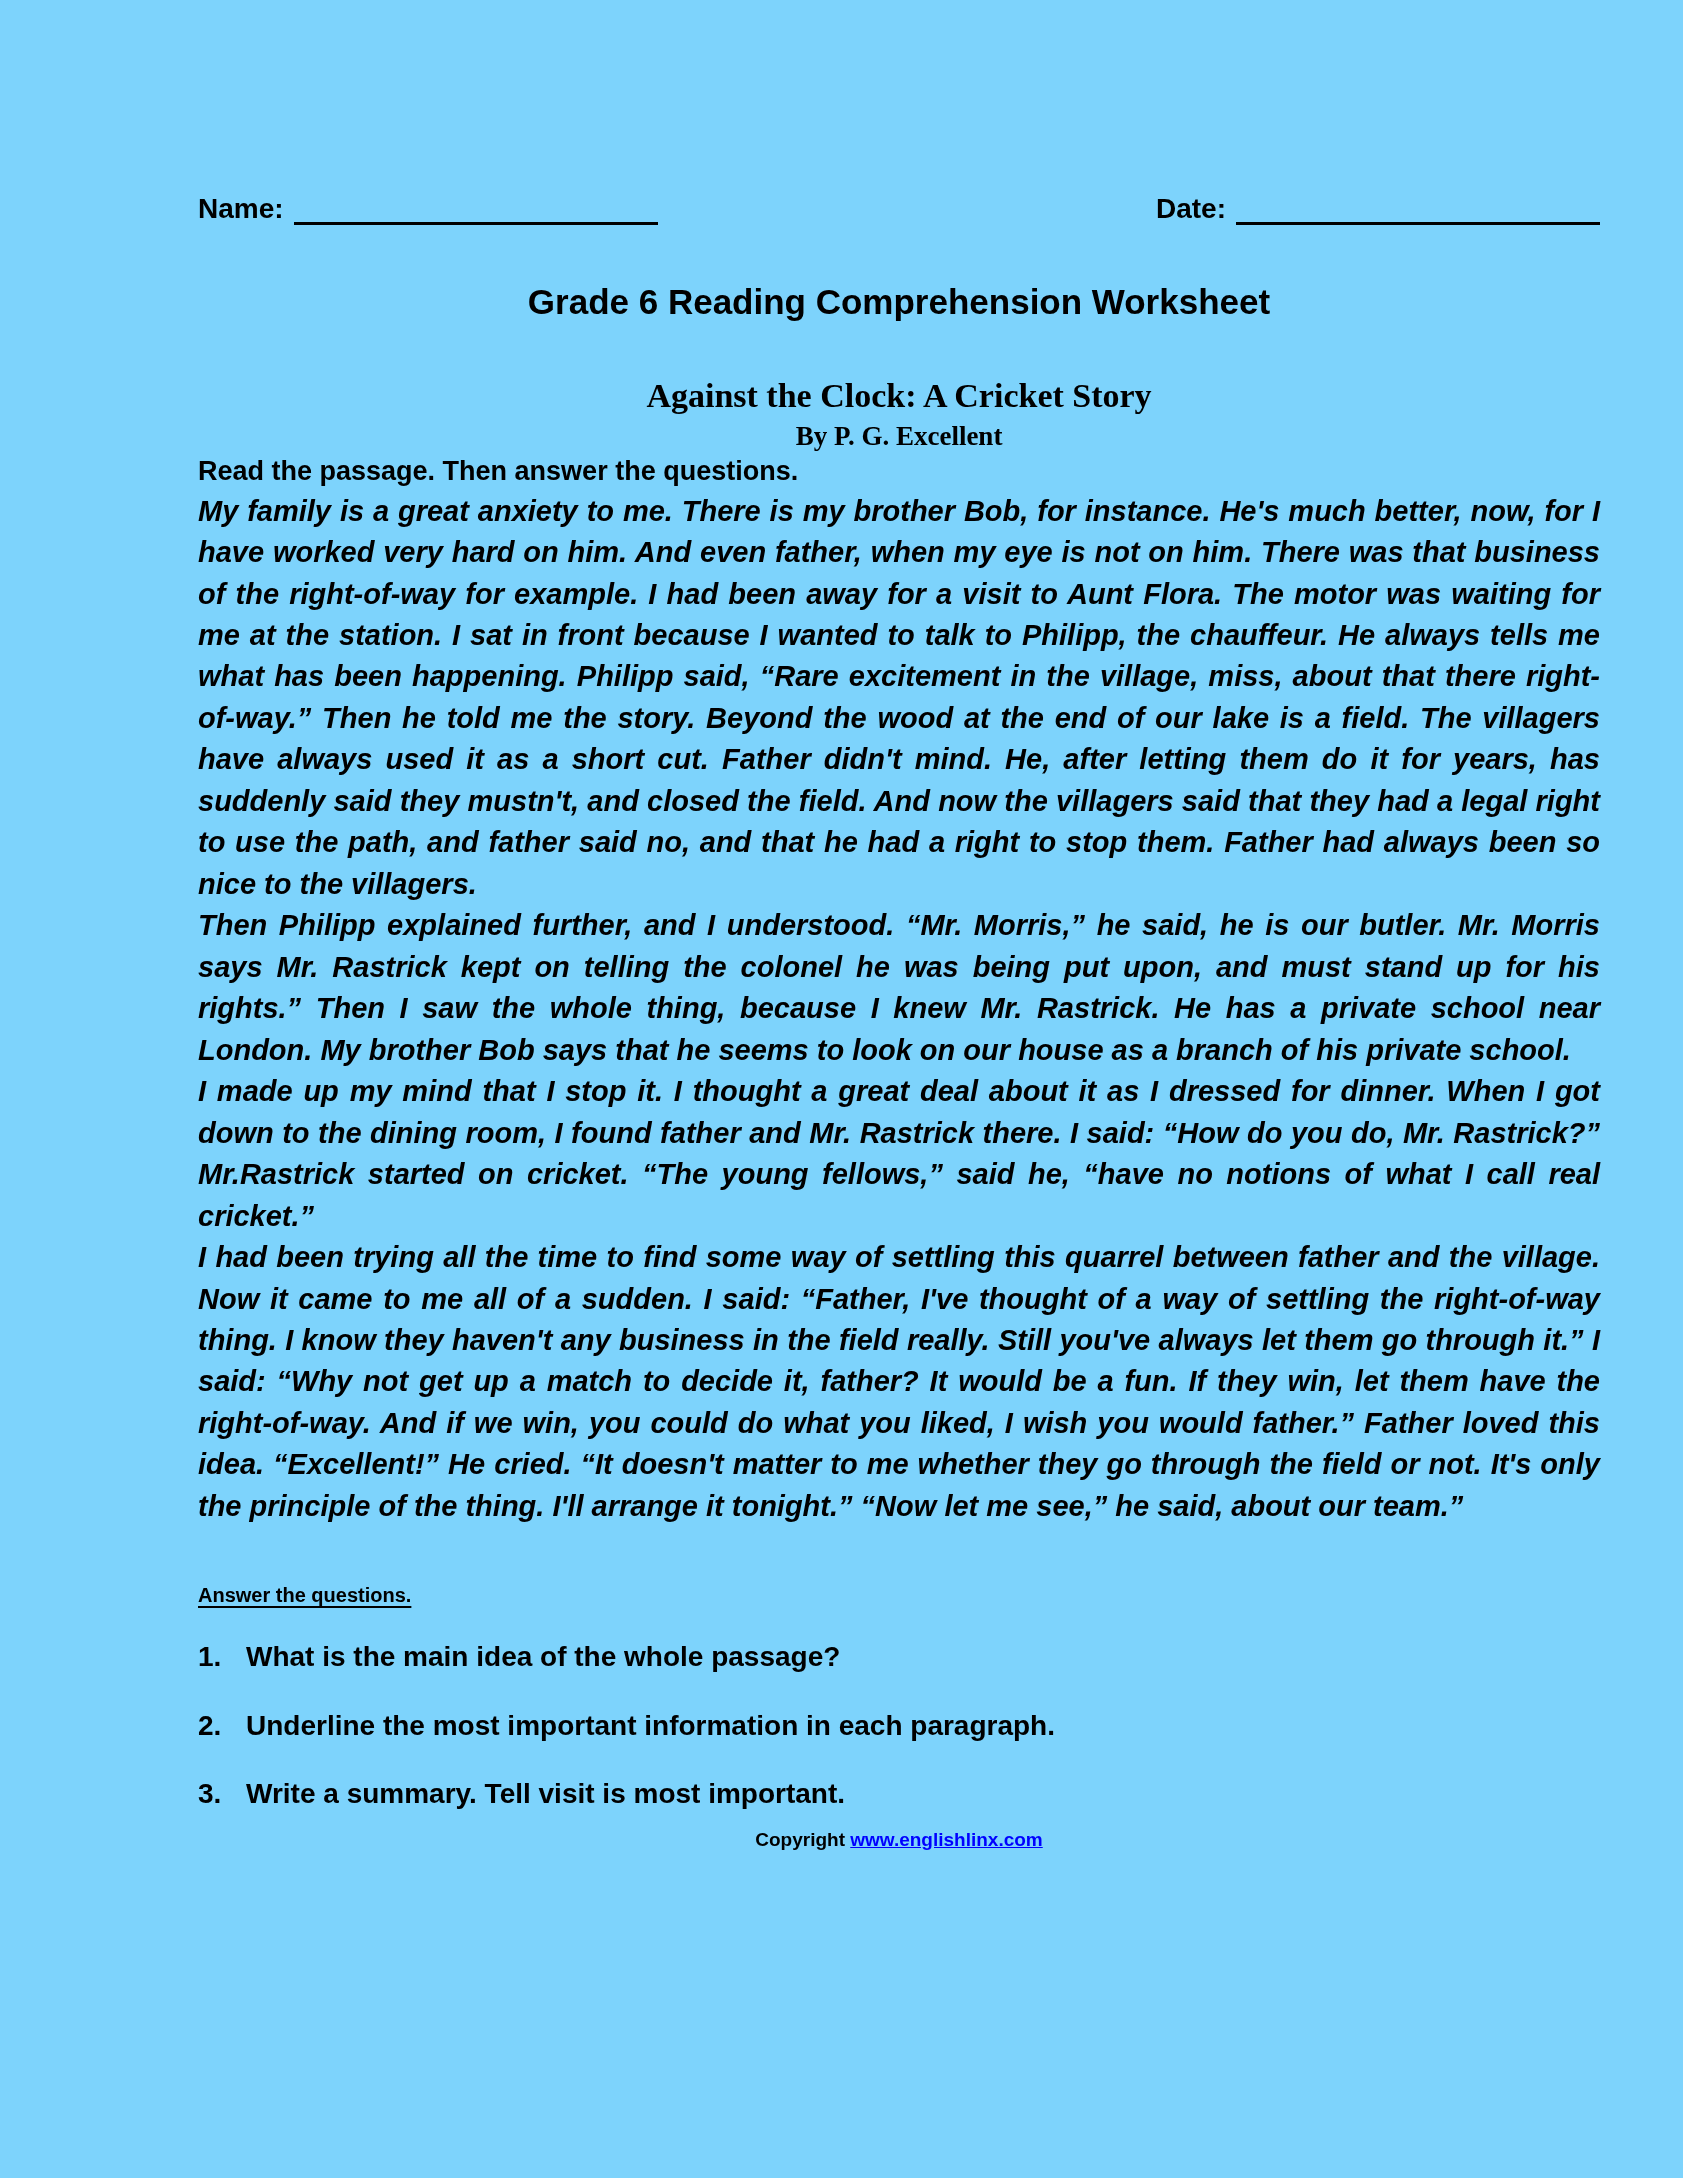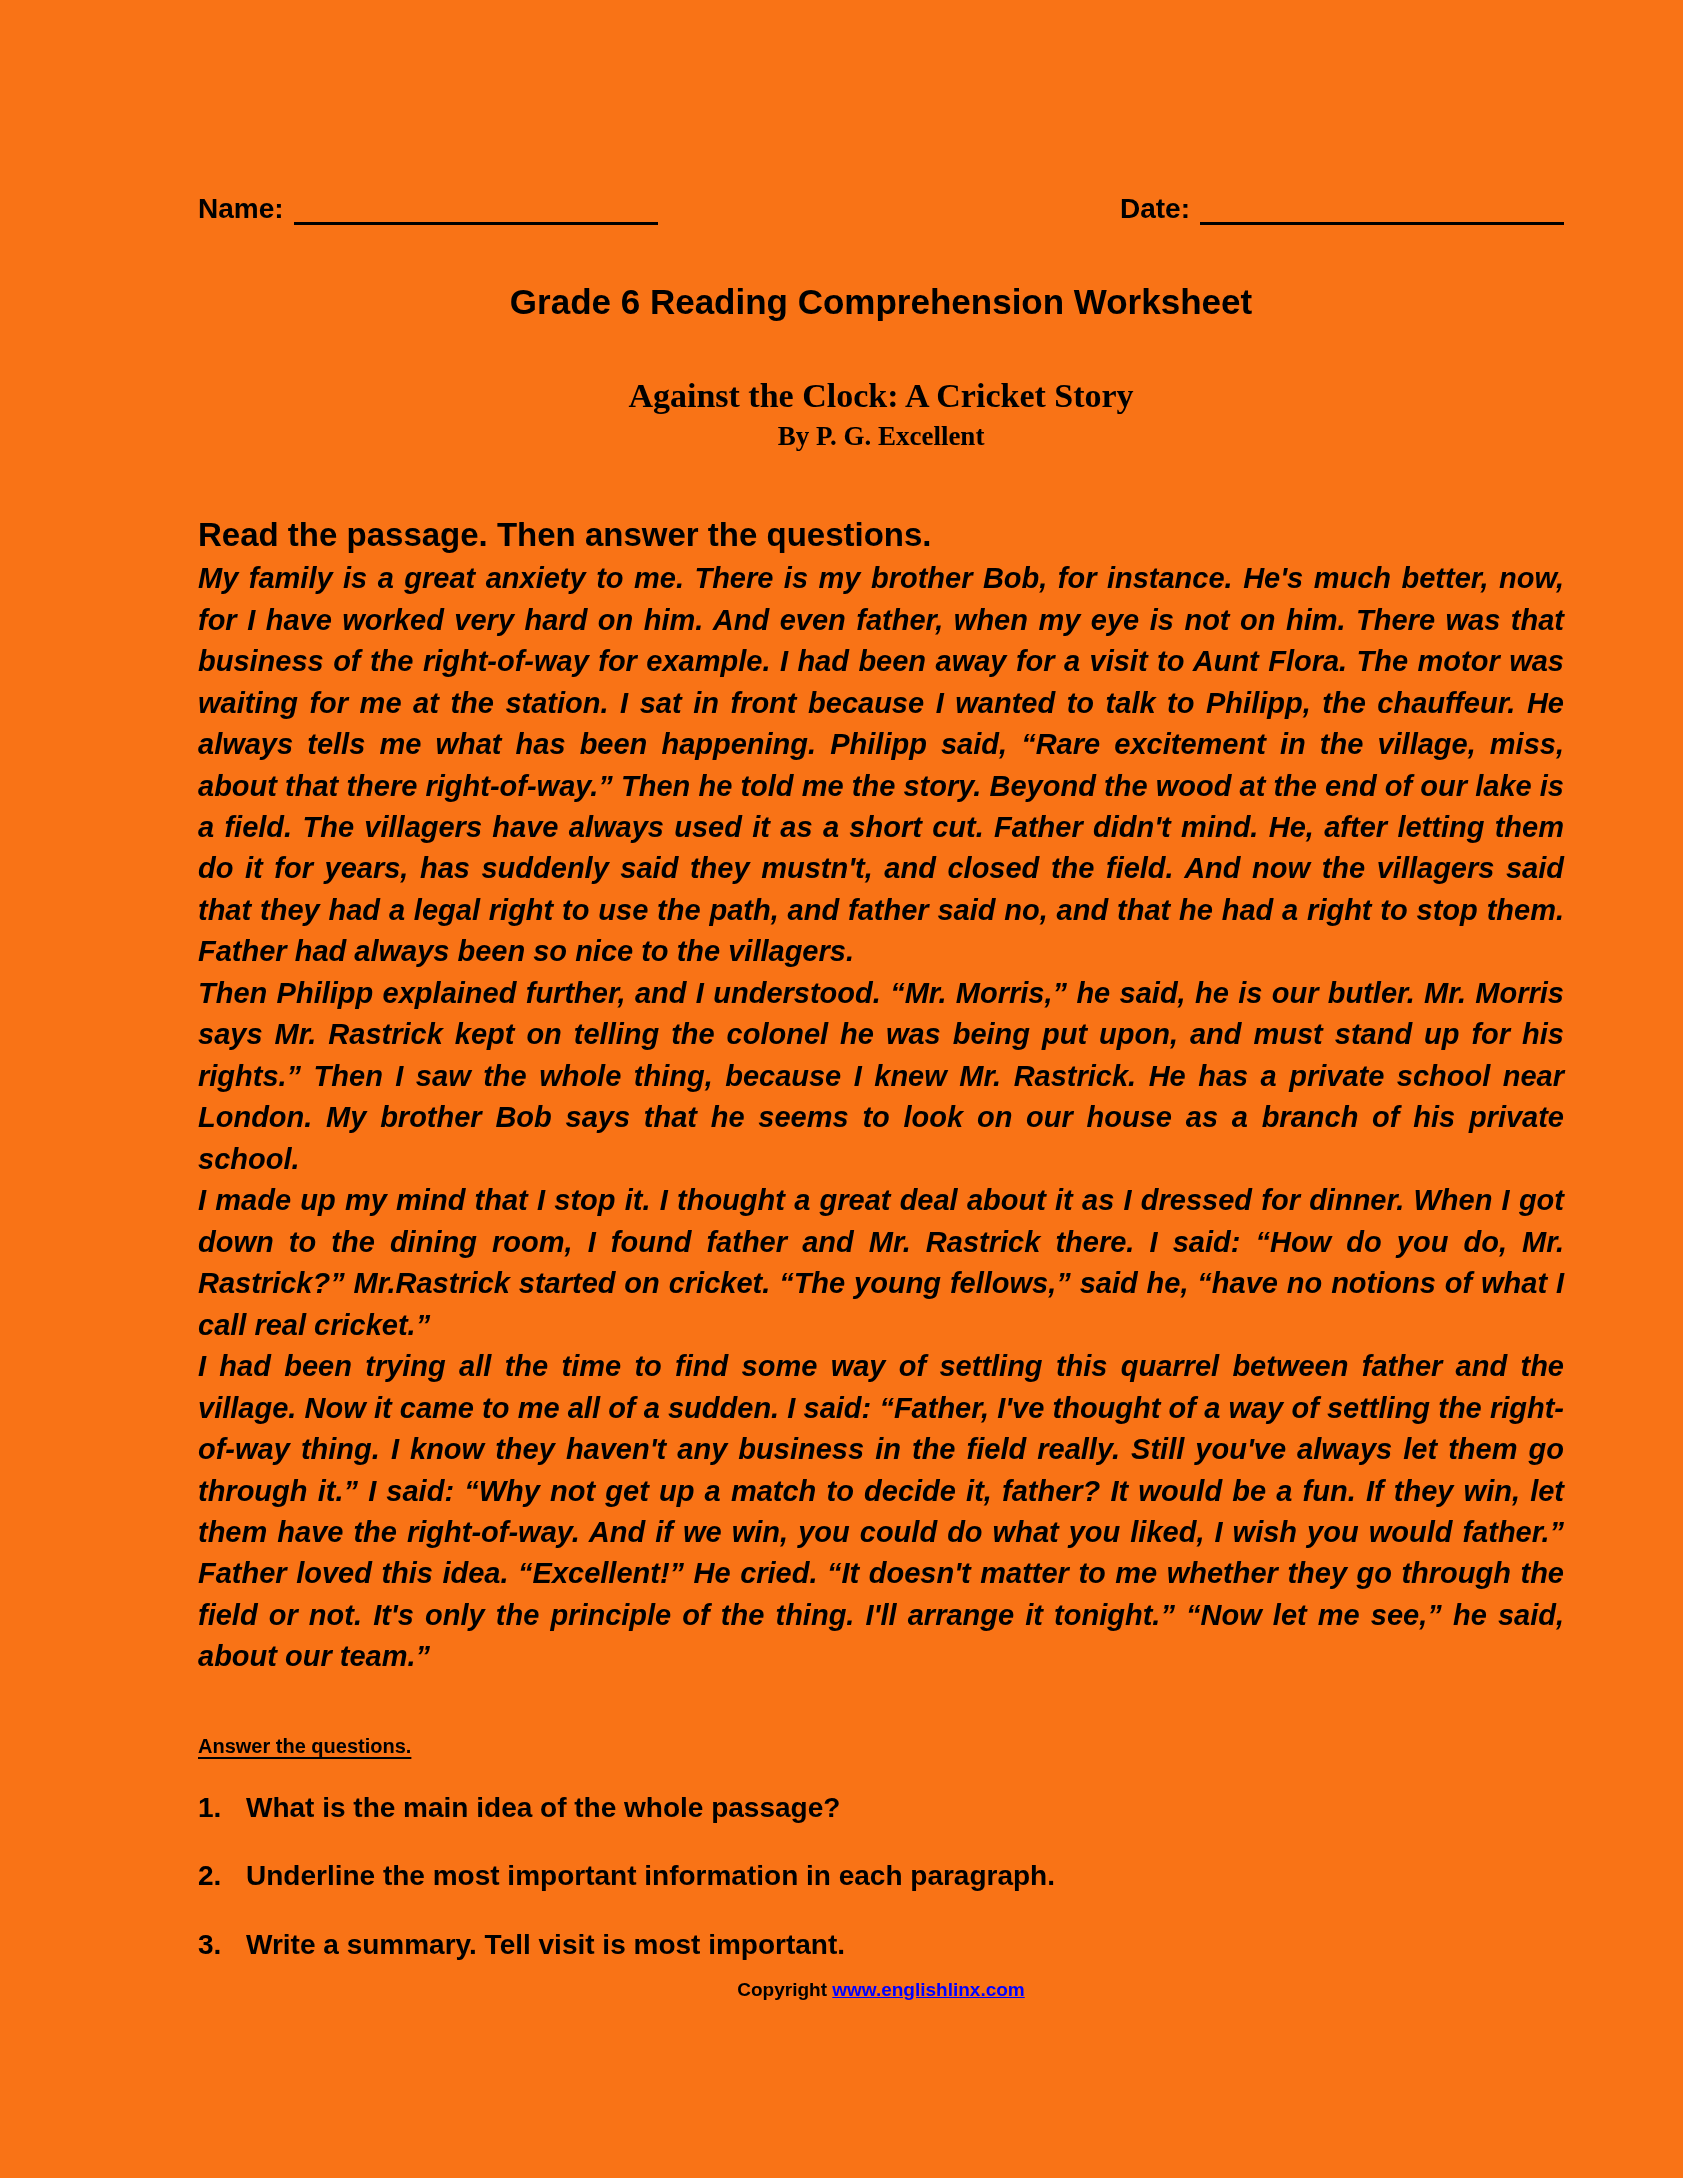--- a/index.html
+++ b/index.html
@@ -1,22 +1,22 @@
 <!DOCTYPE html>
 <html><head>
 <meta charset="utf-8">
 <style>
   * { margin: 0; padding: 0; box-sizing: border-box; }
   html, body { background: #ffffff; }
   .page {
     position: relative;
     width: 1683px;
     height: 2178px;
-    background: #f97316;
-    padding: 193px 119px 0 198px;
+    background: #7dd3fc;
+    padding: 193px 83px 0 198px;
     overflow: hidden;
     font-family: "Liberation Sans", sans-serif;
     color: #000000;
   }
   
   .header-row {
     display: flex;
     justify-content: space-between;
     align-items: flex-end;
   }
@@ -50,22 +50,21 @@
   }
   .story-author {
     margin-top: 6px;
     text-align: center;
     font-size: 27px;
     font-weight: bold;
     font-family: "Liberation Serif", serif;
   }
   
   .instructions {
-    margin-top: 59px;
-    font-size: 33px;
+    font-size: 27px;
     font-weight: bold;
     line-height: 1.43;
   }
   .passage p {
     font-size: 29px;
     font-weight: bold;
     line-height: 1.43;
     text-align: justify;
     font-style: italic;
   }

